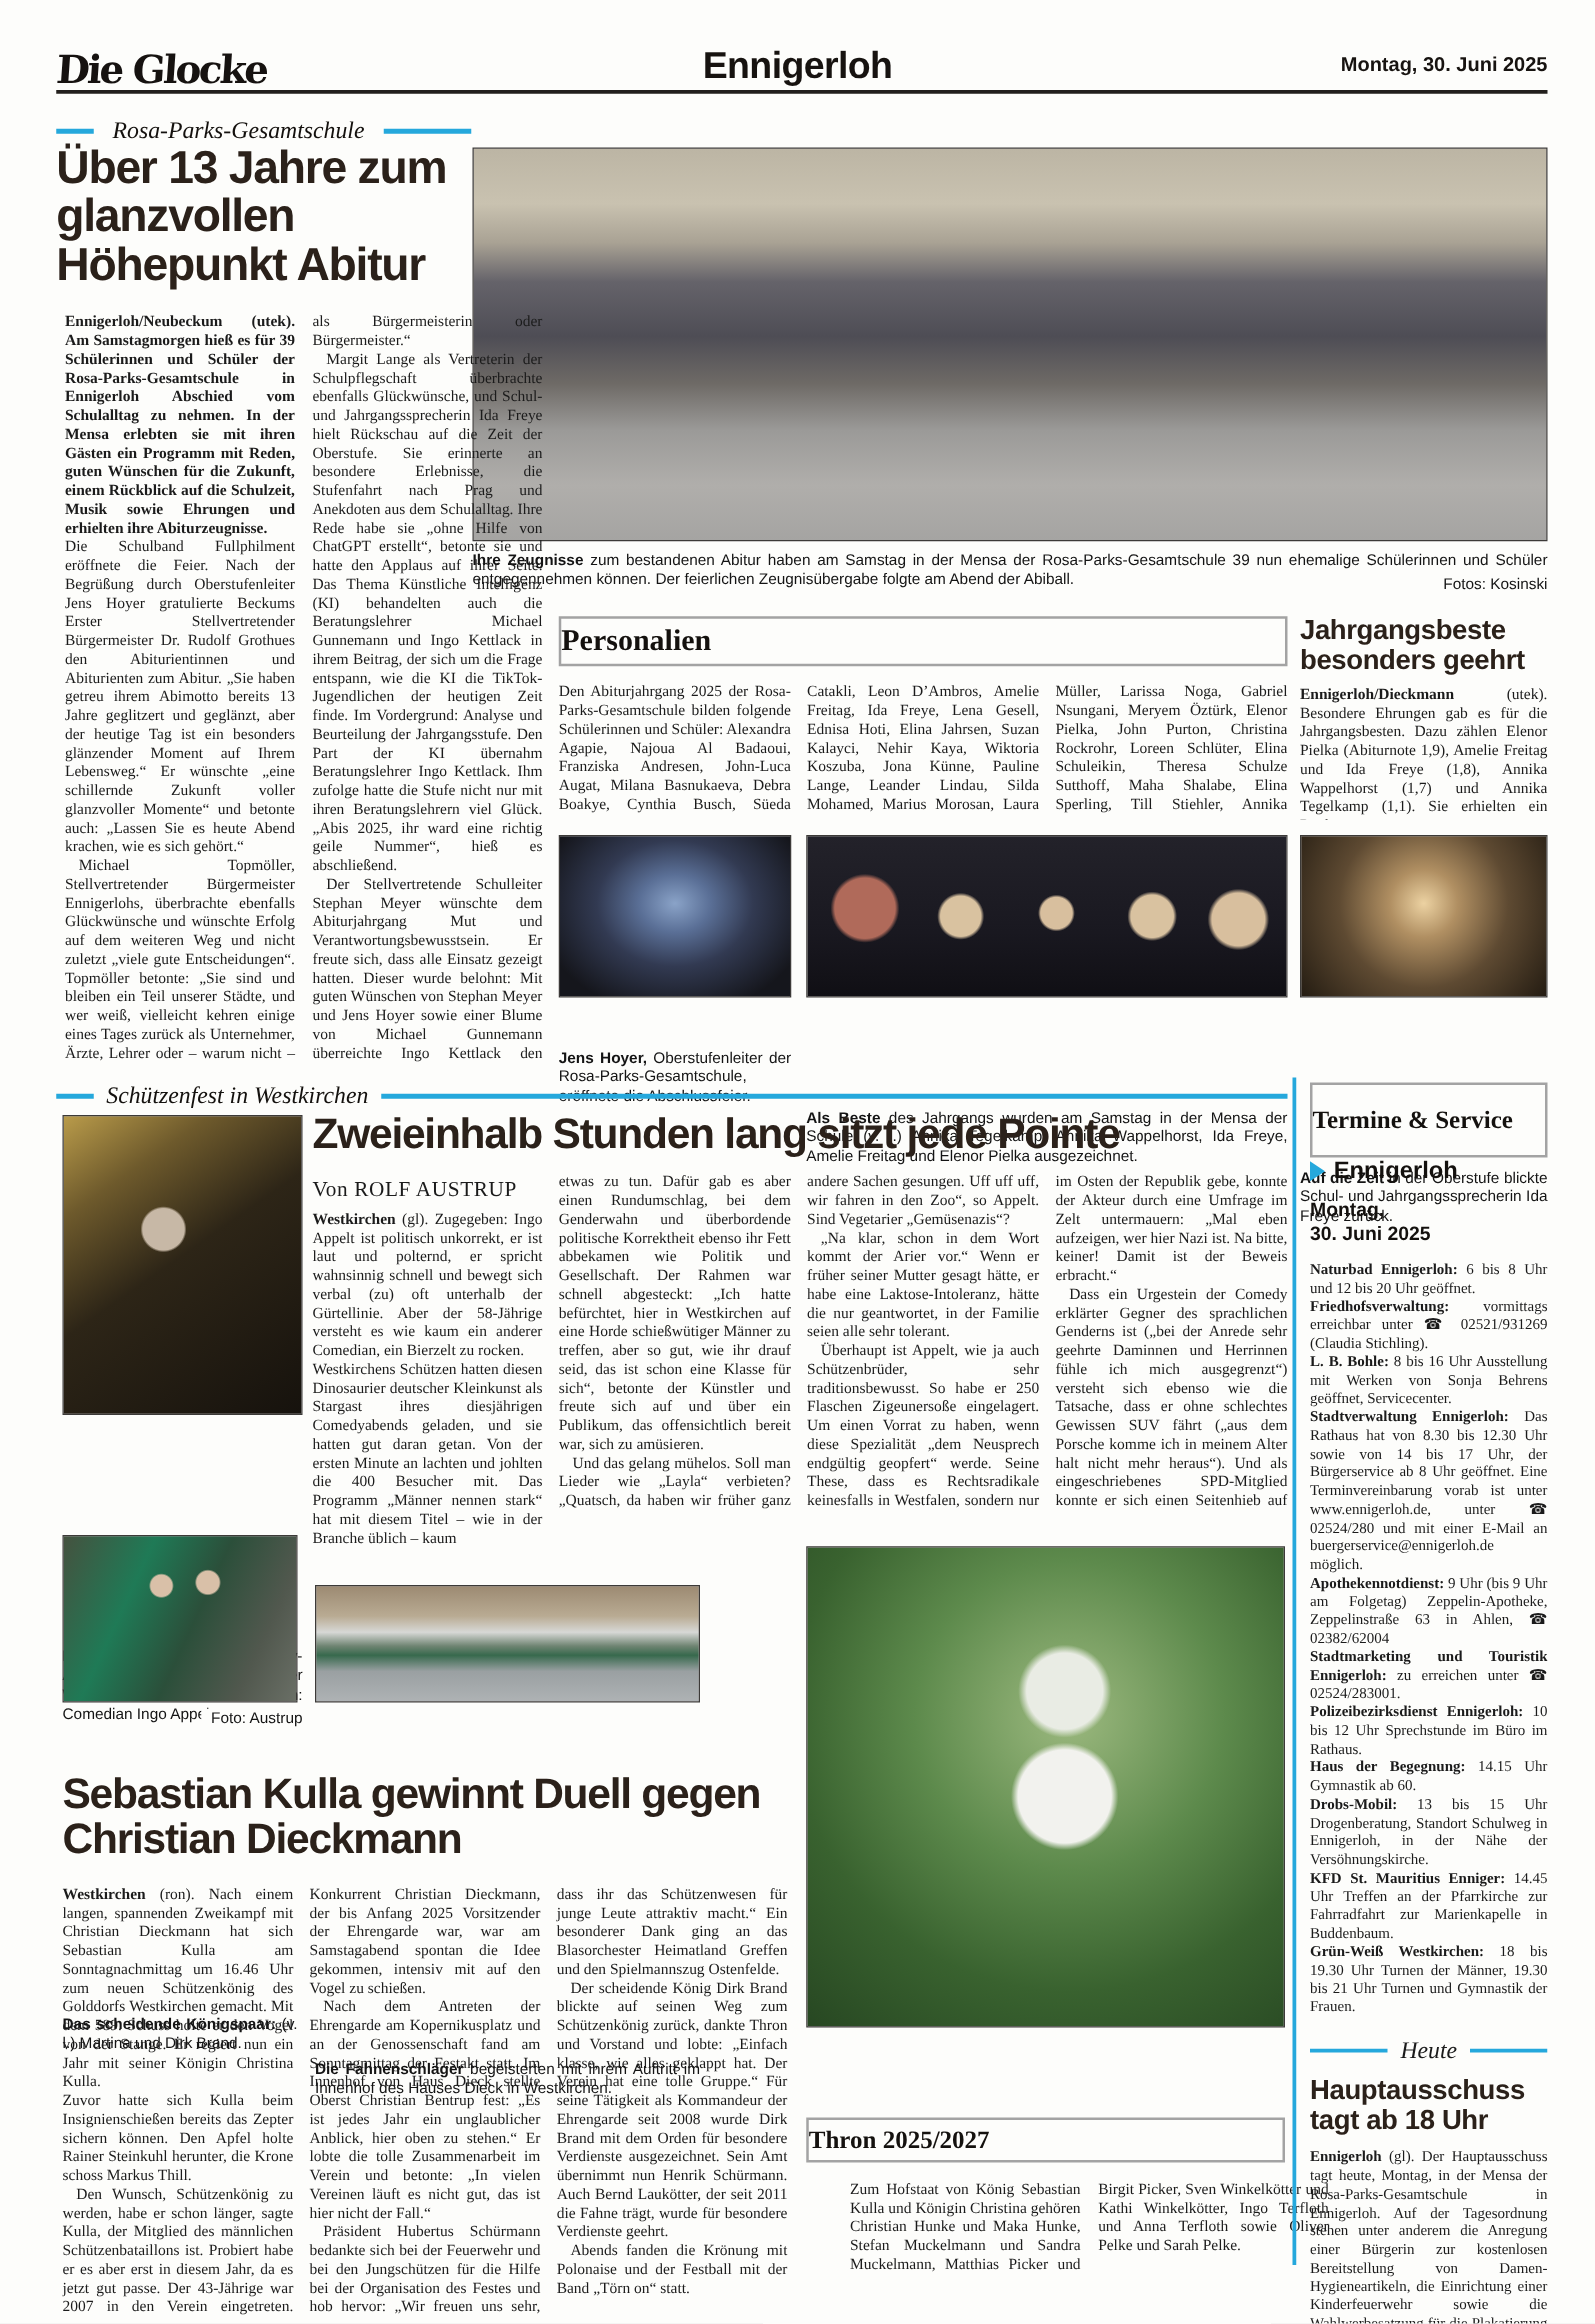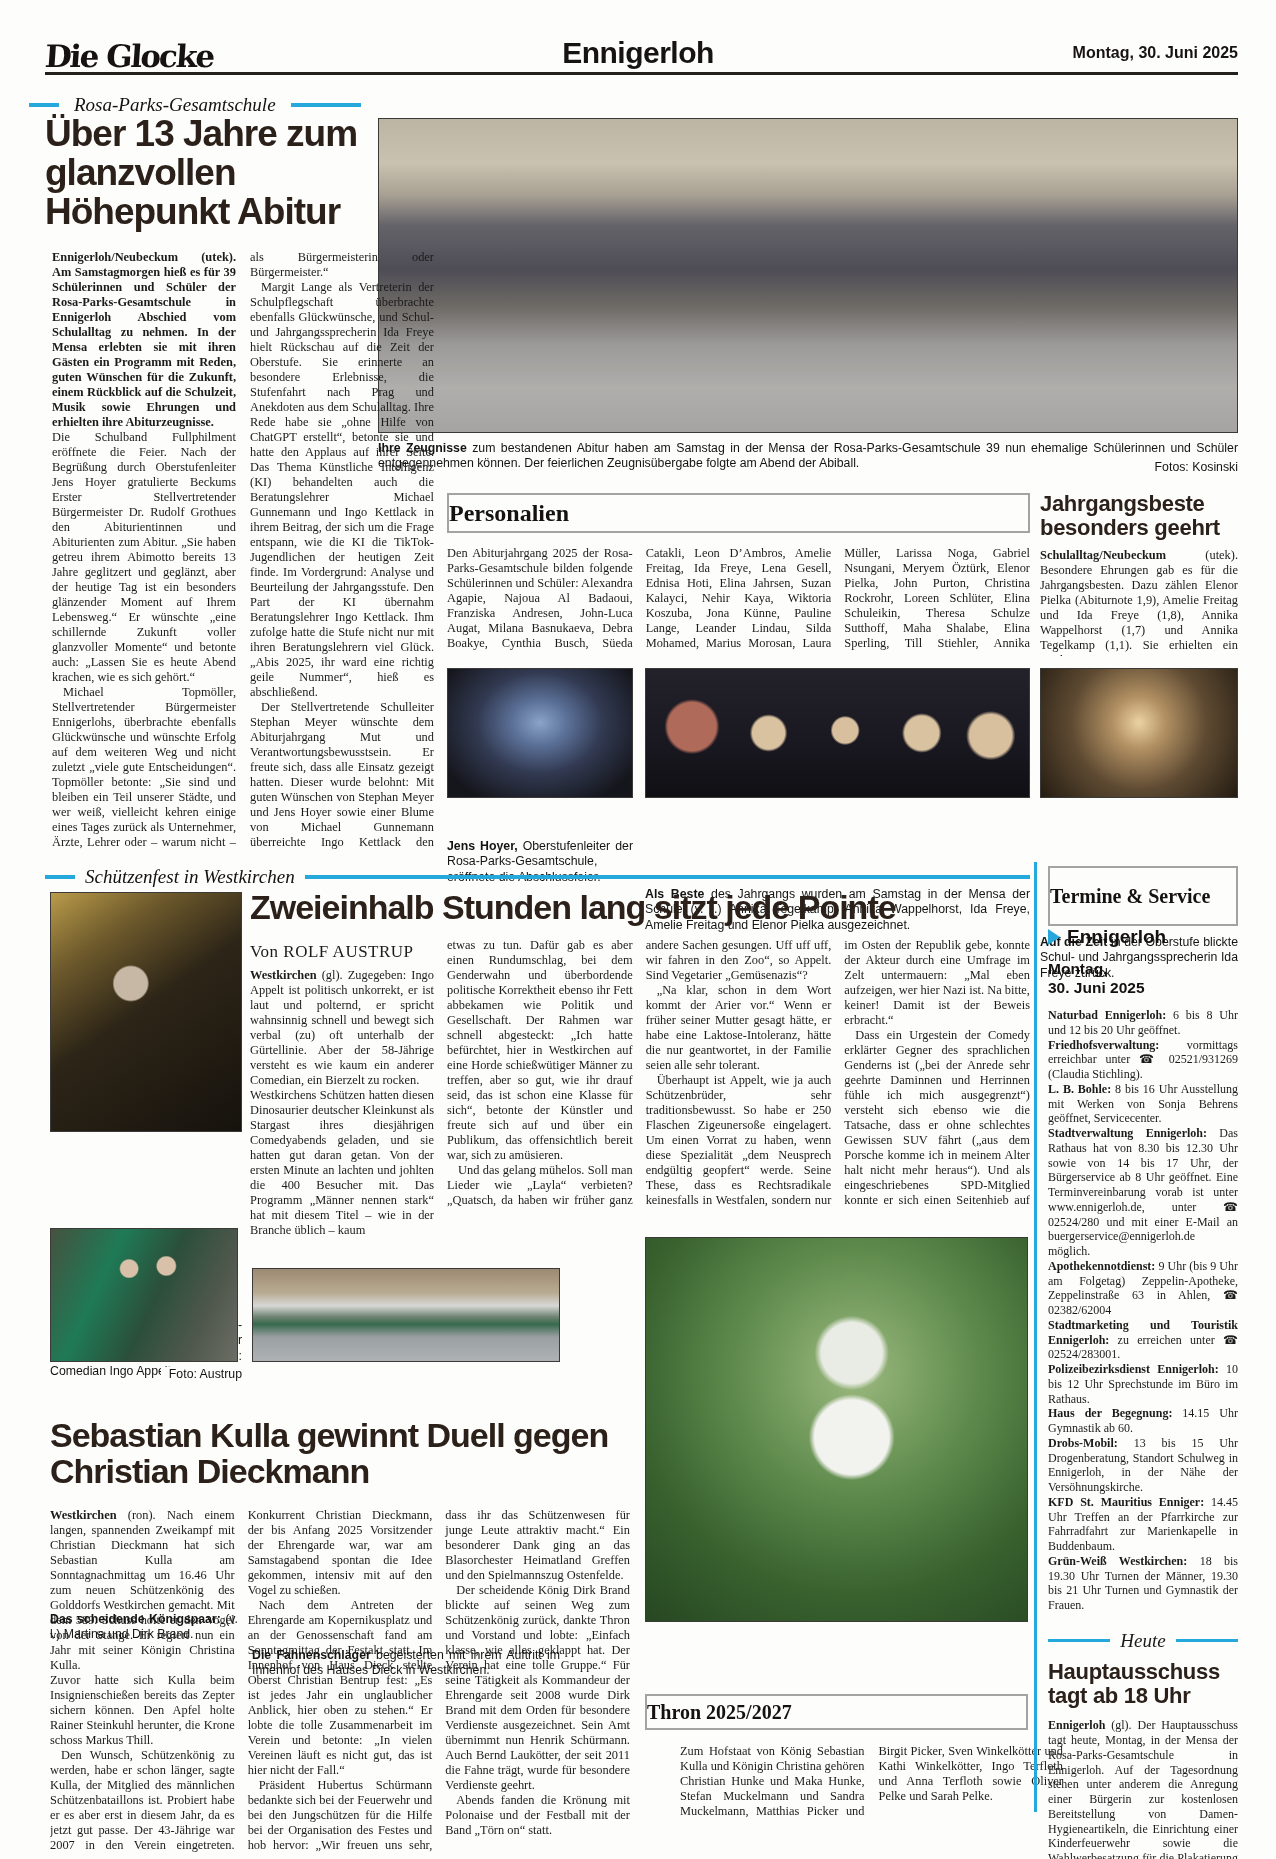--- a/index.html
+++ b/index.html
@@ -82,21 +82,21 @@
 </head>
 <body>
 
 <div class="page">
 
   <div class="abs logo" style="left:45px;top:38px;">Die Glocke</div>
   <div class="abs section-title" style="left:438px;top:36px;width:400px;">Ennigerloh</div>
   <div class="abs edition-date" style="left:958px;top:44px;width:280px;">Montag, 30. Juni 2025</div>
   <div class="abs header-rule" style="left:45px;top:72px;width:1193px;"></div>
 
-  <div class="abs kicker" style="left:29px;top:94px;width:332px;gap:15px;">
+  <div class="abs kicker" style="left:45px;top:94px;width:332px;gap:15px;">
     <span class="dash"></span>
     <span class="ktext">Rosa-Parks-Gesamtschule</span>
     <span class="kline"></span>
   </div>
   <div class="abs headline h-xl" style="left:45px;top:114px;width:334px;">Über 13 Jahre zum glanzvollen Höhepunkt Abitur</div>
 
   <div class="abs photo ph-grad" style="left:378px;top:118px;width:860px;height:315px;"></div>
   <div class="abs caption" style="left:378px;top:441px;width:860px;height:34px;">
     <b>Ihre Zeugnisse</b>
     <span>zum bestandenen Abitur haben am Samstag in der Mensa der Rosa-Parks-Gesamtschule 39 nun ehemalige Schülerinnen und Schüler entgegennehmen können. Der feierlichen Zeugnisübergabe folgte am Abend der Abiball.</span>
@@ -125,21 +125,21 @@
     <b>Als Beste</b>
     <span>des Jahrgangs wurden am Samstag in der Mensa der Schule (v. l.) Annika Tegelkamp, Annika Wappelhorst, Ida Freye, Amelie Freitag und Elenor Pielka ausgezeichnet.</span>
   </div>
   <div class="abs caption" style="left:1040px;top:805px;width:198px;height:48px;">
     <b>Auf die Zeit</b>
     <span>in der Oberstufe blickte Schul- und Jahrgangssprecherin Ida Freye zurück.</span>
   </div>
 
   <div class="abs headline h-m" style="left:1040px;top:492px;width:198px;">Jahrgangsbeste besonders geehrt</div>
   <div class="abs body-text" style="left:1040px;top:548px;width:198px;height:108px;">
-    <p class="para"><b>Schulalltag/Neubeckum</b>
+    <p class="para"><b>Ennigerloh/Dieckmann</b>
     <span>(utek). Besondere Ehrungen gab es für die Jahrgangsbesten. Dazu zählen Elenor Pielka (Abiturnote 1,9), Amelie Freitag und Ida Freye (1,8), Annika Wappelhorst (1,7) und Annika Tegelkamp (1,1). Sie erhielten ein Buchpräsent.</span></p>
   </div>
 
   <div class="abs kicker" style="left:45px;top:866px;width:985px;">
     <span class="dash"></span>
     <span class="ktext">Schützenfest in Westkirchen</span>
     <span class="kline"></span>
   </div>
   <div class="abs headline h-l" style="left:250px;top:890px;width:780px;">Zweieinhalb Stunden lang sitzt jede Pointe</div>
   <div class="abs byline" style="left:250px;top:942px;width:200px;">Von ROLF AUSTRUP</div>

